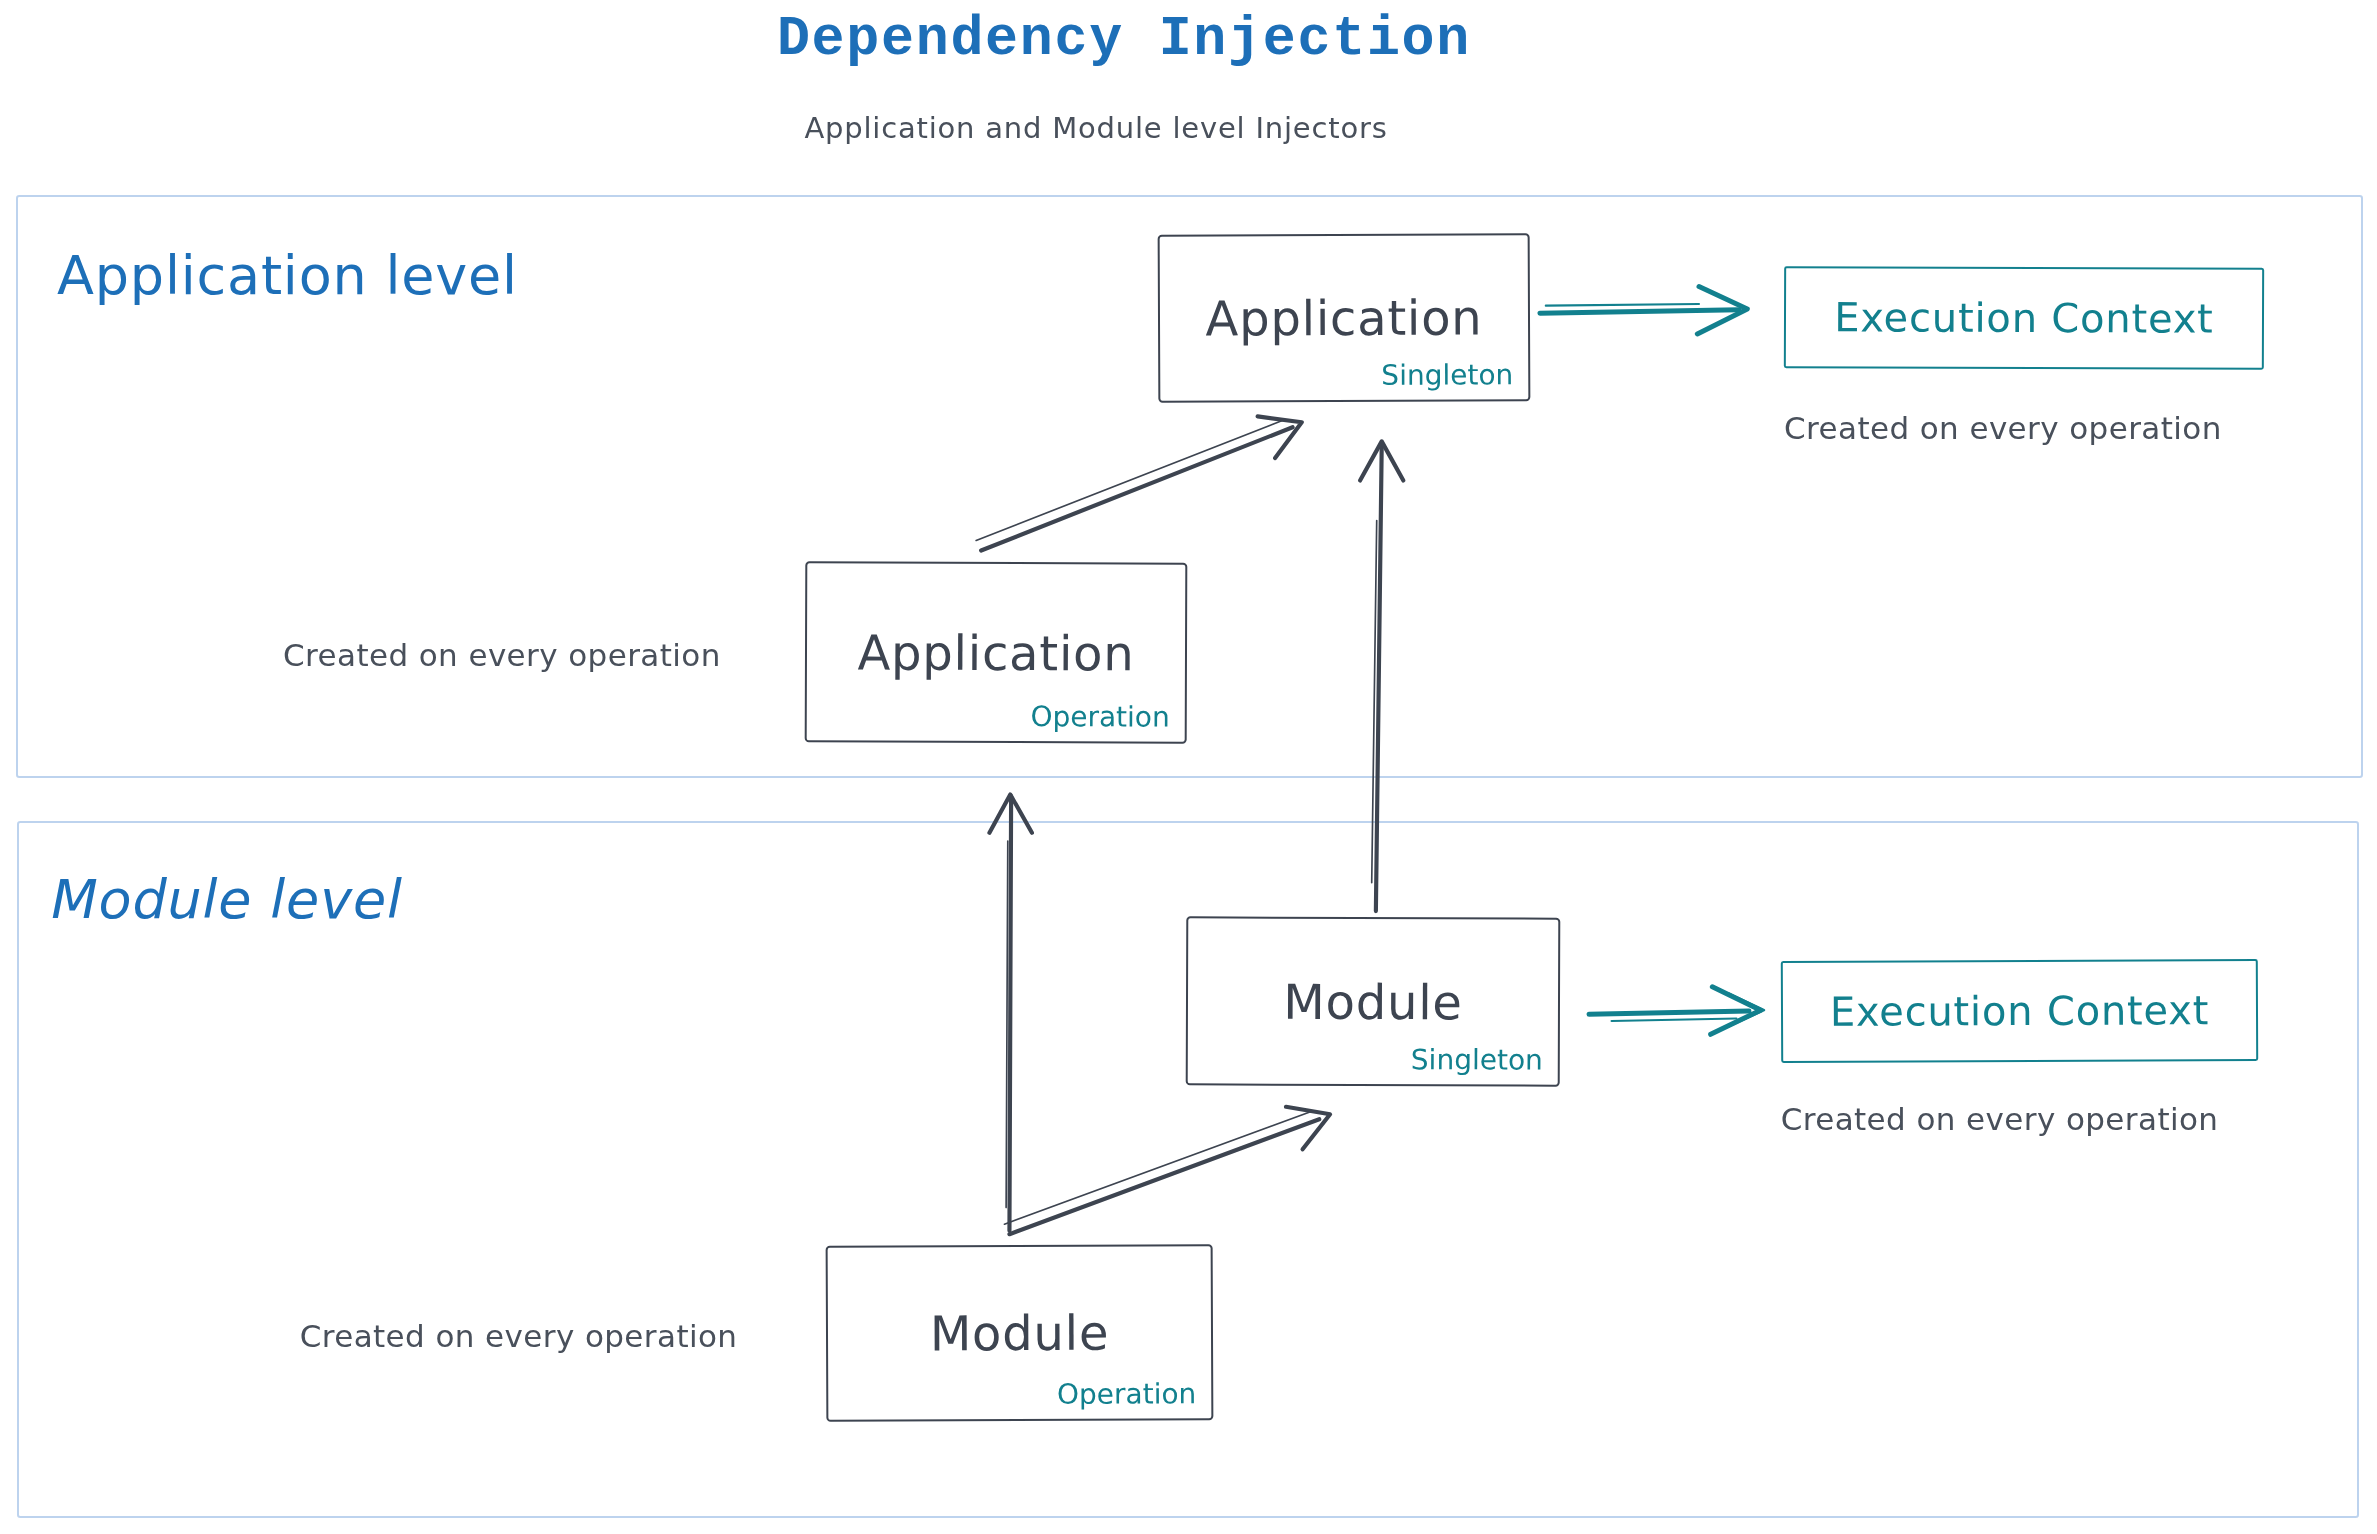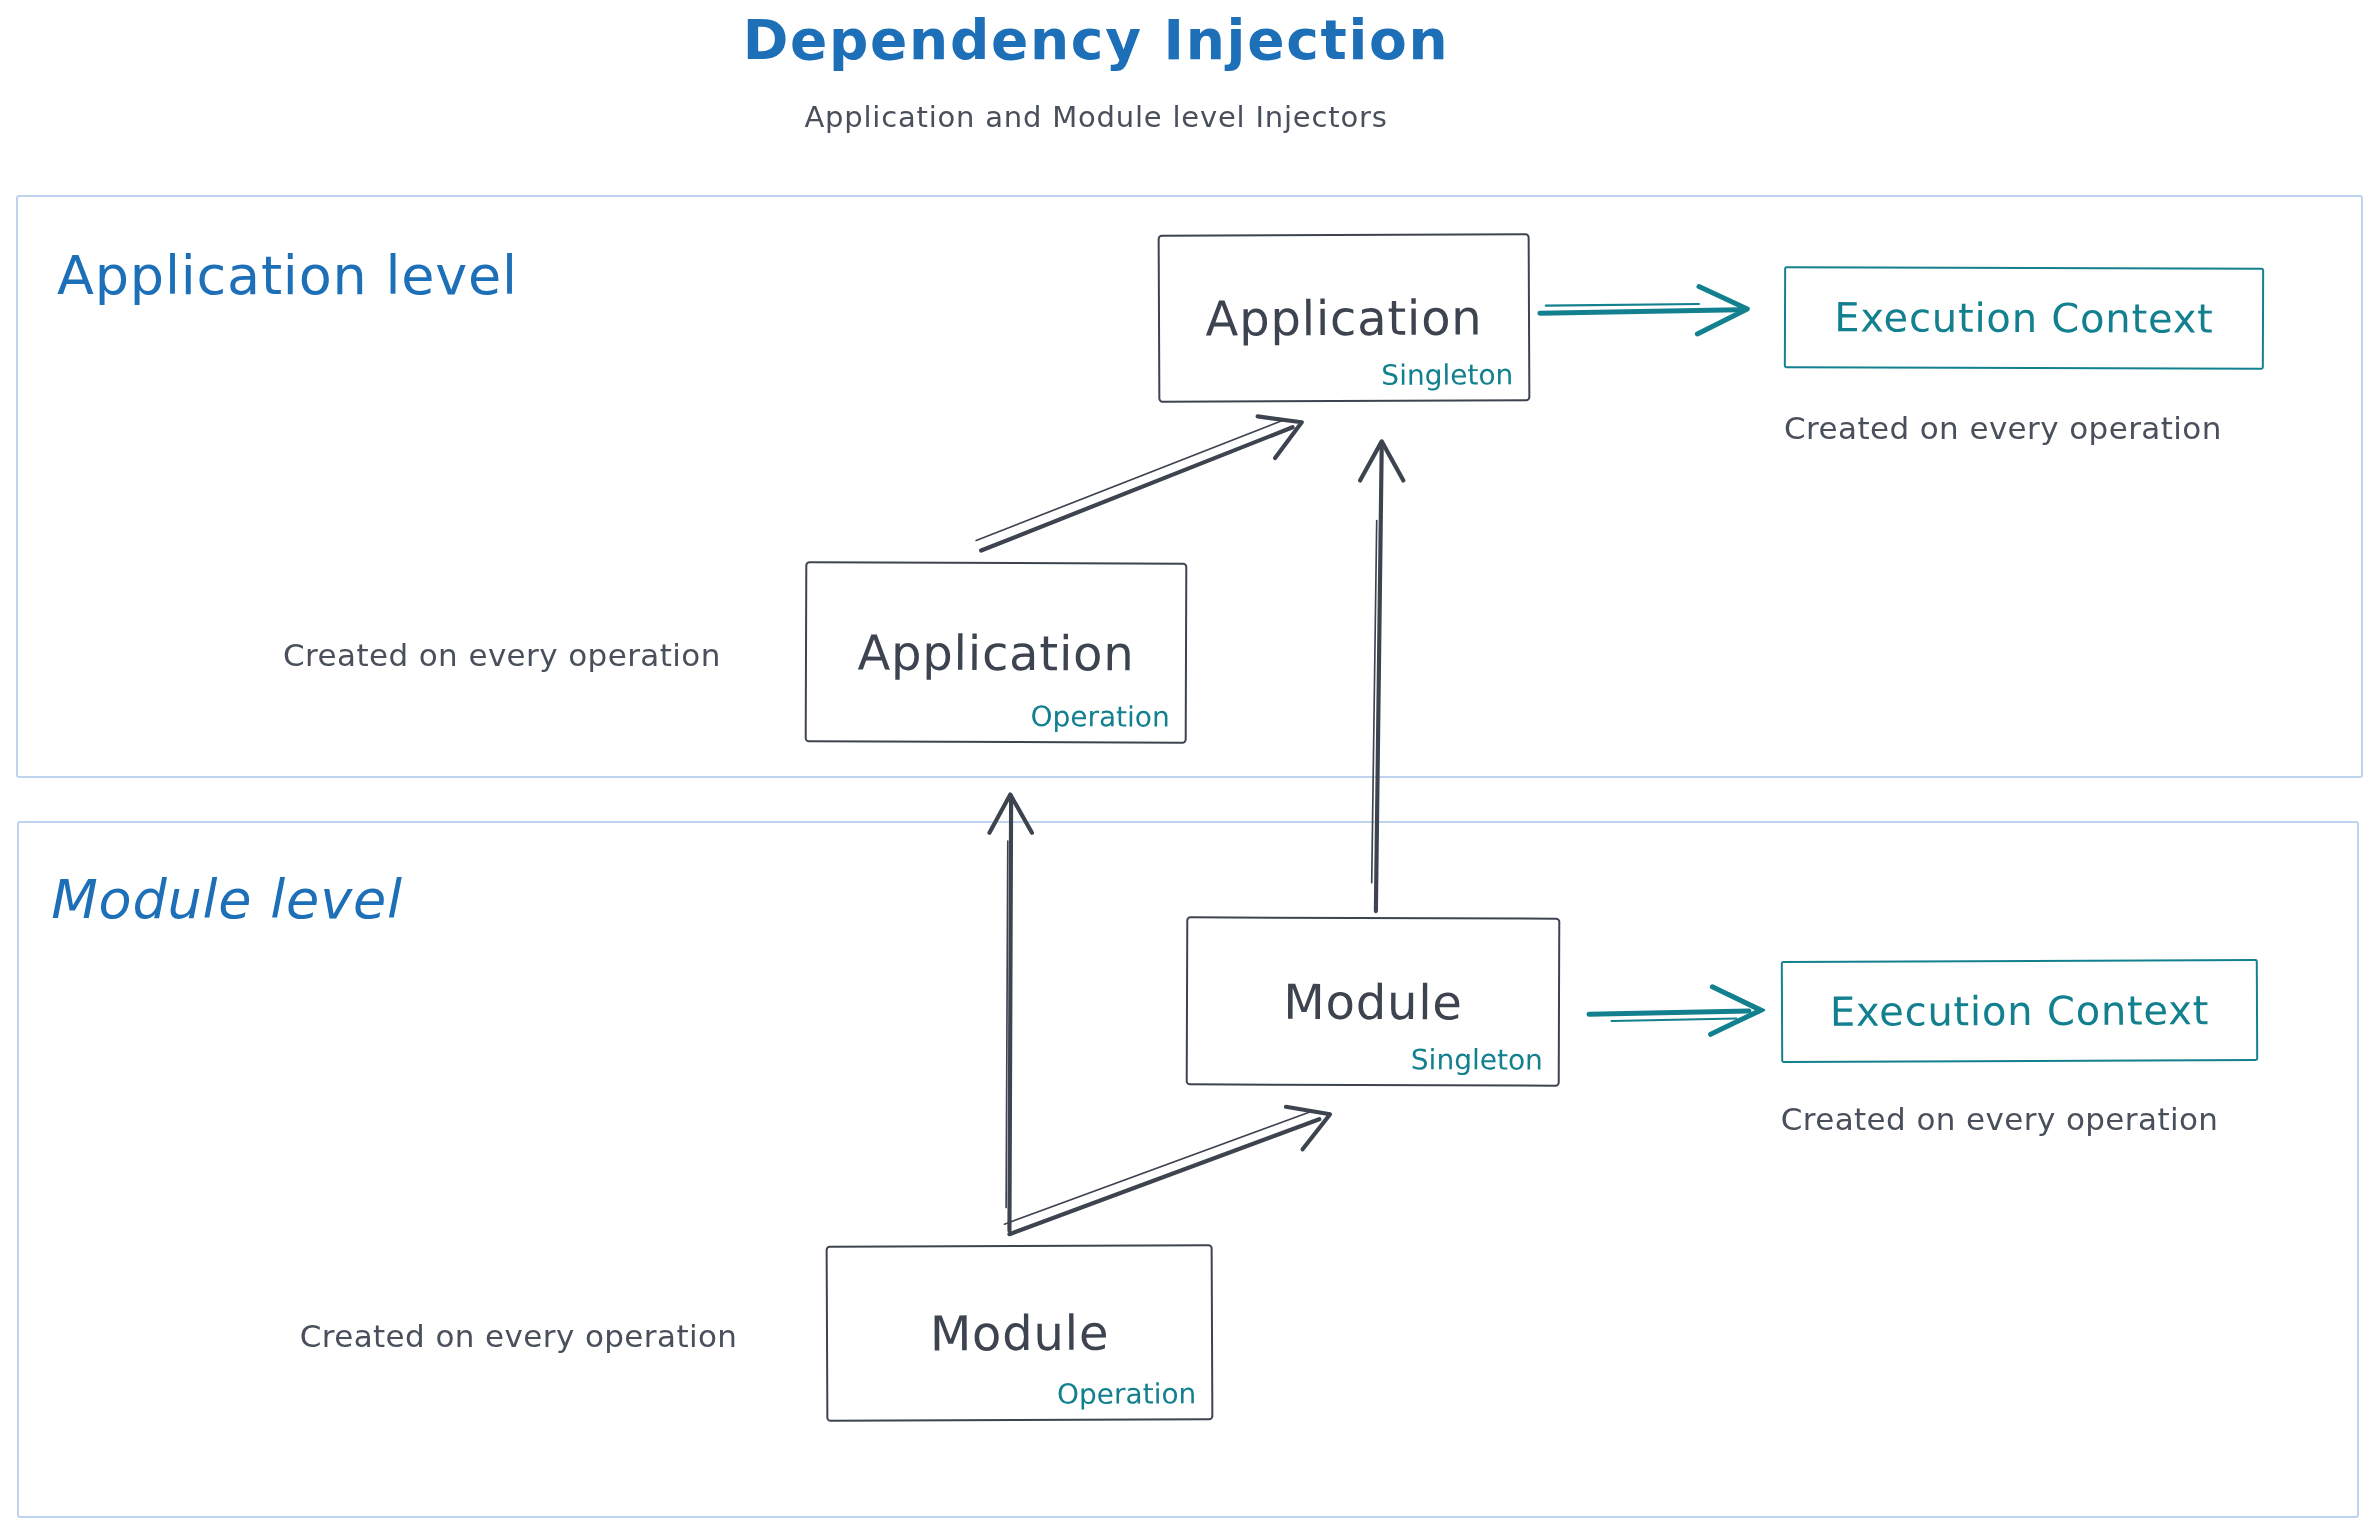--- a/index.html
+++ b/index.html
@@ -9,25 +9,25 @@
     --section-border:#bdd3ee;
     --caption-gray:#49505b;
   }
   *{box-sizing:border-box;}
   body{margin:0;background:#ffffff;}
   .canvas{
     position:relative;width:2377px;height:1534px;background:#ffffff;overflow:hidden;
     font-family:"DejaVu Sans","Liberation Sans",sans-serif;color:var(--stroke-dark);
   }
   .title{
-    position:absolute;left:721px;top:8.3px;width:750px;text-align:center;
-    font-size:55px;font-weight:bold;letter-spacing:1.7px;color:var(--accent-blue);
+    position:absolute;left:721px;top:8.3px;width:750px;text-align:right;
+    font-size:55px;font-weight:bold;letter-spacing:1.7px;color:var(--accent-blue);font-family:Liberation Mono, monospace;
   }
   .subtitle{
-    position:absolute;left:763px;top:100px;width:666px;text-align:center;
+    position:absolute;left:763px;top:111px;width:666px;text-align:center;
     font-size:29px;letter-spacing:0.8px;color:var(--caption-gray);
   }
   .section{
     position:absolute;border:2.1px solid var(--section-border);border-radius:3.3px;
   }
   .section-label{
     position:absolute;font-size:54px;letter-spacing:0.8px;color:var(--accent-blue);white-space:nowrap;
   }
   .node{
     position:absolute;border:2.9px solid var(--stroke-dark);border-radius:4.2px;background:#fff;

